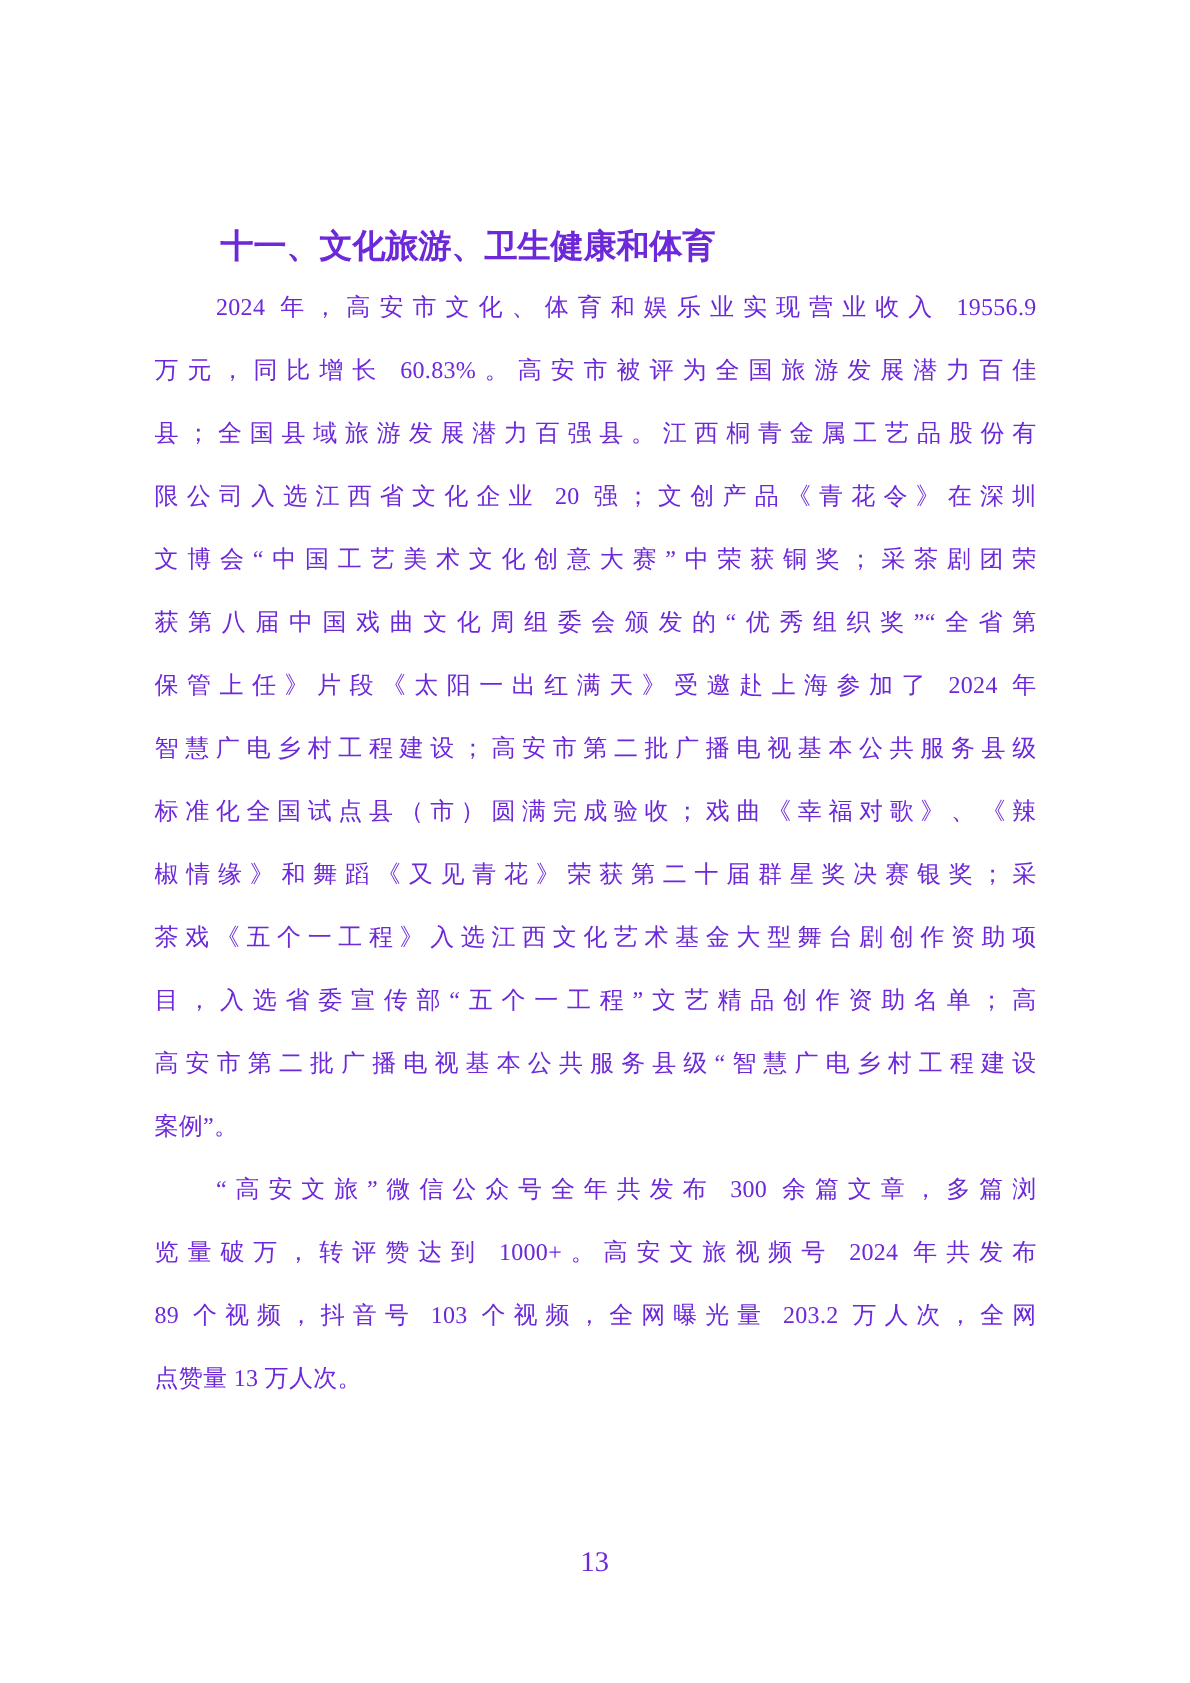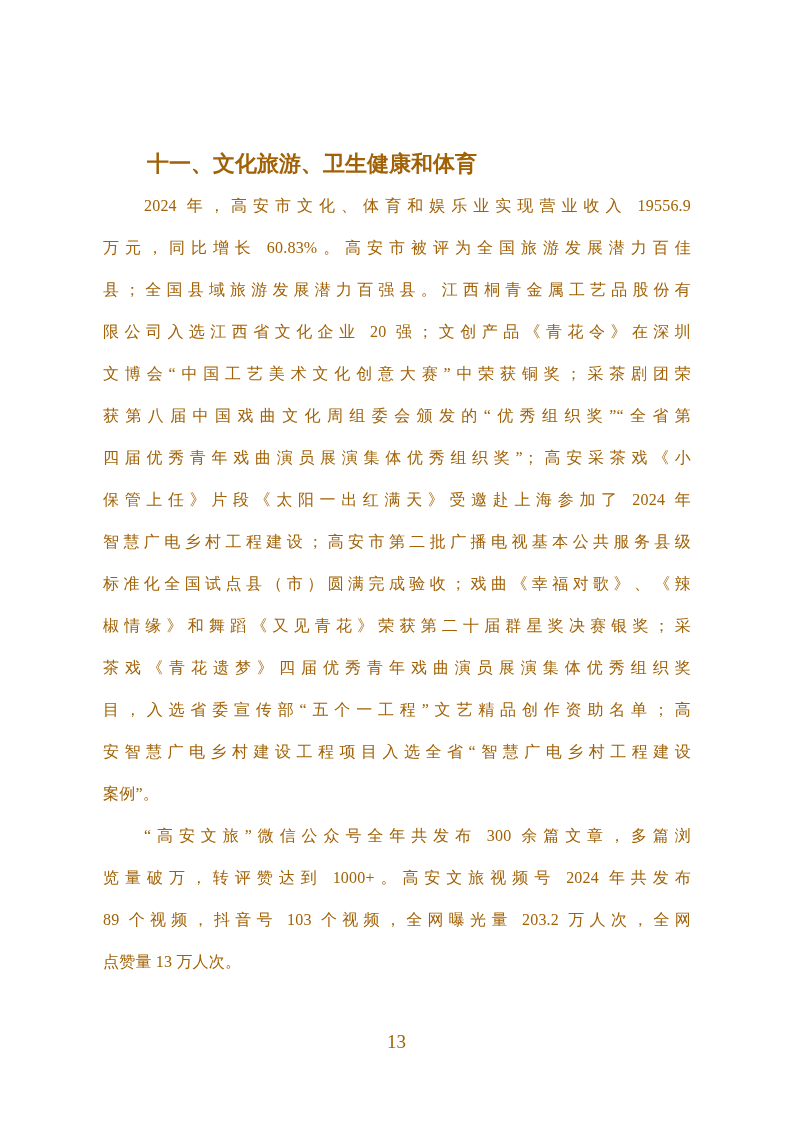--- a/index.html
+++ b/index.html
@@ -6,21 +6,21 @@
     margin: 0;
     padding: 0;
     background: #ffffff;
   }
   .sheet {
     position: relative;
     width: 793px;
     height: 1122px;
     background: #ffffff;
     overflow: hidden;
-    color: #a16207;
+    color: #6d28d9;
     font-family: "Liberation Serif", "DejaVu Serif", serif;
   }
   .content {
     position: absolute;
     left: 103px;
     top: 143px;
     width: 588px;
   }
   .heading {
     margin: 0;
@@ -68,28 +68,27 @@
 <div class="sheet">
   <div class="content">
     <h1 class="heading">十一、文化旅游、卫生健康和体育</h1>
     <div class="paragraph">
         <div class="line indent">2024 年，高安市文化、体育和娱乐业实现营业收入 19556.9</div>
         <div class="line">万元，同比增长 60.83%。高安市被评为全国旅游发展潜力百佳</div>
         <div class="line">县；全国县域旅游发展潜力百强县。江西桐青金属工艺品股份有</div>
         <div class="line">限公司入选江西省文化企业 20 强；文创产品《青花令》在深圳</div>
         <div class="line">文博会“中国工艺美术文化创意大赛”中荣获铜奖；采茶剧团荣</div>
         <div class="line">获第八届中国戏曲文化周组委会颁发的“优秀组织奖”“全省第</div>
-        <div class="line">四届优秀青年戏曲演员展演集体优秀组织奖”；高安采茶戏《小</div>
         <div class="line">保管上任》片段《太阳一出红满天》受邀赴上海参加了 2024 年</div>
         <div class="line">智慧广电乡村工程建设；高安市第二批广播电视基本公共服务县级</div>
         <div class="line">标准化全国试点县（市）圆满完成验收；戏曲《幸福对歌》、《辣</div>
         <div class="line">椒情缘》和舞蹈《又见青花》荣获第二十届群星奖决赛银奖；采</div>
-        <div class="line">茶戏《青花遗梦》四届优秀青年戏曲演员展演集体优秀组织奖</div>
+        <div class="line">茶戏《五个一工程》入选江西文化艺术基金大型舞台剧创作资助项</div>
         <div class="line">目，入选省委宣传部“五个一工程”文艺精品创作资助名单；高</div>
-        <div class="line">安智慧广电乡村建设工程项目入选全省“智慧广电乡村工程建设</div>
+        <div class="line">高安市第二批广播电视基本公共服务县级“智慧广电乡村工程建设</div>
         <div class="line last">案例”。</div>
       </div>
     <div class="paragraph">
         <div class="line indent">“高安文旅”微信公众号全年共发布 300 余篇文章，多篇浏</div>
         <div class="line">览量破万，转评赞达到 1000+。高安文旅视频号 2024 年共发布</div>
         <div class="line">89 个视频，抖音号 103 个视频，全网曝光量 203.2 万人次，全网</div>
         <div class="line last">点赞量 13 万人次。</div>
       </div>
   </div>
   <div class="page-number">13</div>

